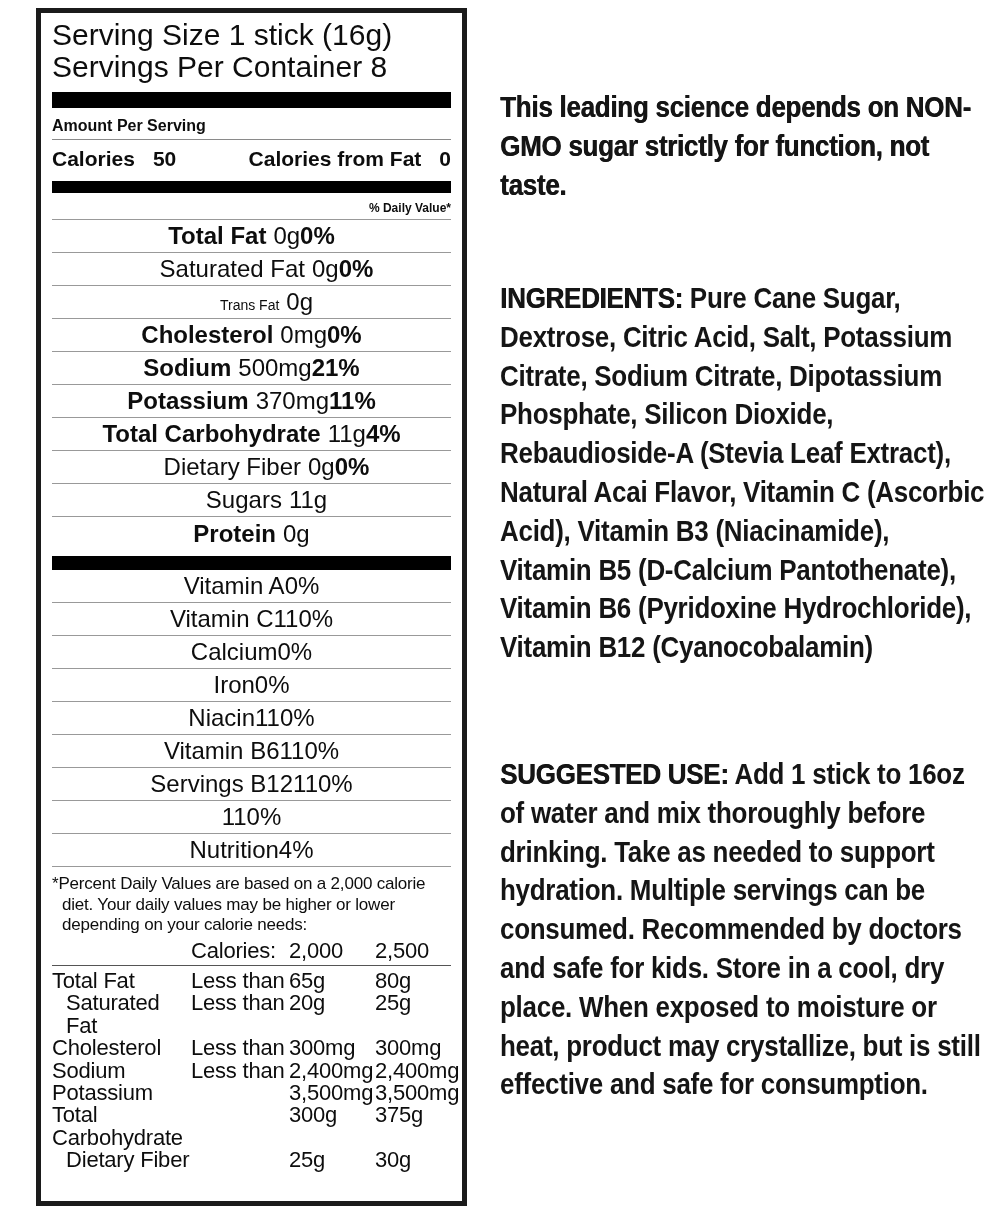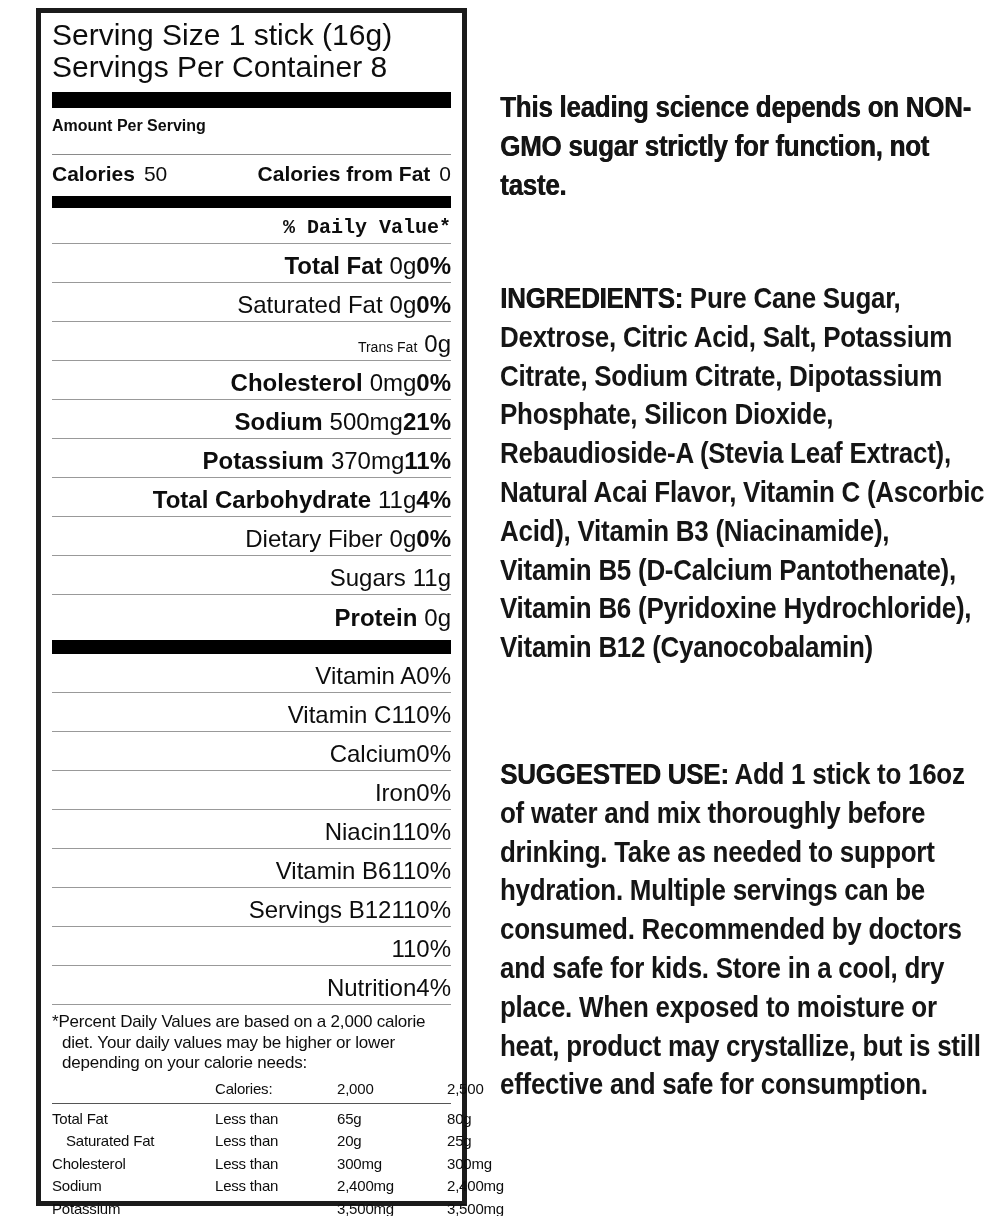--- a/index.html
+++ b/index.html
@@ -15,45 +15,45 @@
     position:absolute; left:36px; top:8px; width:431px; height:1198px;
     border:5px solid #1b1b1b; box-sizing:border-box; background:#fff;
     padding:6px 11px 0 11px;
   }
   .nf-title { font-size:51px; font-weight:700; letter-spacing:-1.5px; line-height:56px; white-space:nowrap; }
   .nf-serving { font-size:30px; line-height:32px; font-weight:400; }
   .bar { background:#000; }
   .bar-lg { height:16px; margin:9px 0 4px 0; }
   .bar-md { height:12px; margin:5px 0 3px 0; }
   .bar-sec { height:14px; margin:6px 0 0 0; }
-  .nf-aps { font-size:16px; font-weight:700; padding:5px 0 19px 0; border-bottom:1.5px solid #8a8a8a; }
+  .nf-aps { font-size:16px; font-weight:700; padding:5px 0 4px 0; border-bottom:1.5px solid #8a8a8a; }
   .nf-cal-row { display:flex; justify-content:space-between; font-size:21px; padding:7px 0 5px 0; }
   .nf-cal-row b { font-weight:700; }
-  .nf-cal-row .v { font-weight:400; margin-left:9px; }
-  .nf-dvh { text-align:right; font-size:20px; font-weight:700; padding:5px 0 4px 0; border-bottom:1.5px solid #999;font-family:Liberation Mono, monospace; }
+  .nf-cal-row .v { font-weight:700; margin-left:18px; }
+  .nf-dvh { text-align:right; font-size:12px; font-weight:700; padding:5px 0 4px 0; border-bottom:1.5px solid #999; }
 
   .n-row {
-    display:flex; justify-content:flex-end; align-items:center;
-    height:33px; border-bottom:1.5px solid #999; font-size:24px; box-sizing:border-box;margin-top:6px;
+    display:flex; justify-content:center; align-items:center;
+    height:33px; border-bottom:1.5px solid #999; font-size:24px; box-sizing:border-box;
   }
   #nutrient-rows .n-row:last-child { border-bottom:none; }
   .n-row.indent { padding-left:30px; }
   .n-row .nm { font-weight:400; }
   .n-row.bold .nm { font-weight:700; }
   .n-row.trans .nm { font-size:14px; }
   .n-row .amt { font-weight:400; margin-left:7px; }
   #nutrient-rows .n-dv { font-weight:700; }
   #vitamin-rows .n-dv { font-weight:400; }
 
   .nf-footnote {
     font-size:17px; line-height:20.5px; margin-top:7px;
     padding-left:10px; text-indent:-10px; letter-spacing:-0.2px;
   }
   .dv-table { margin-top:4px; }
-  .dvt-row { display:grid; grid-template-columns:139px 98px 86px auto; font-size:15px; line-height:22.4px; letter-spacing:-0.2px;gap:24px; }
+  .dvt-row { display:grid; grid-template-columns:139px 98px 86px auto; font-size:22px; line-height:22.4px; letter-spacing:-0.2px; }
   .dvt-head { padding-bottom:3px; border-bottom:1.5px solid #555; margin-bottom:4px; }
   .dvt-row .c1.indent { padding-left:14px; }
 
   
   .right-col { position:absolute; left:500px; top:0; width:500px; height:1068px; }
   .rc {
     position:absolute; left:0; margin:0; width:563px;
     transform:scaleX(0.865); transform-origin:left top;
     font-size:30px; line-height:38.8px; font-weight:700; letter-spacing:-0.3px;
     color:#151515;

